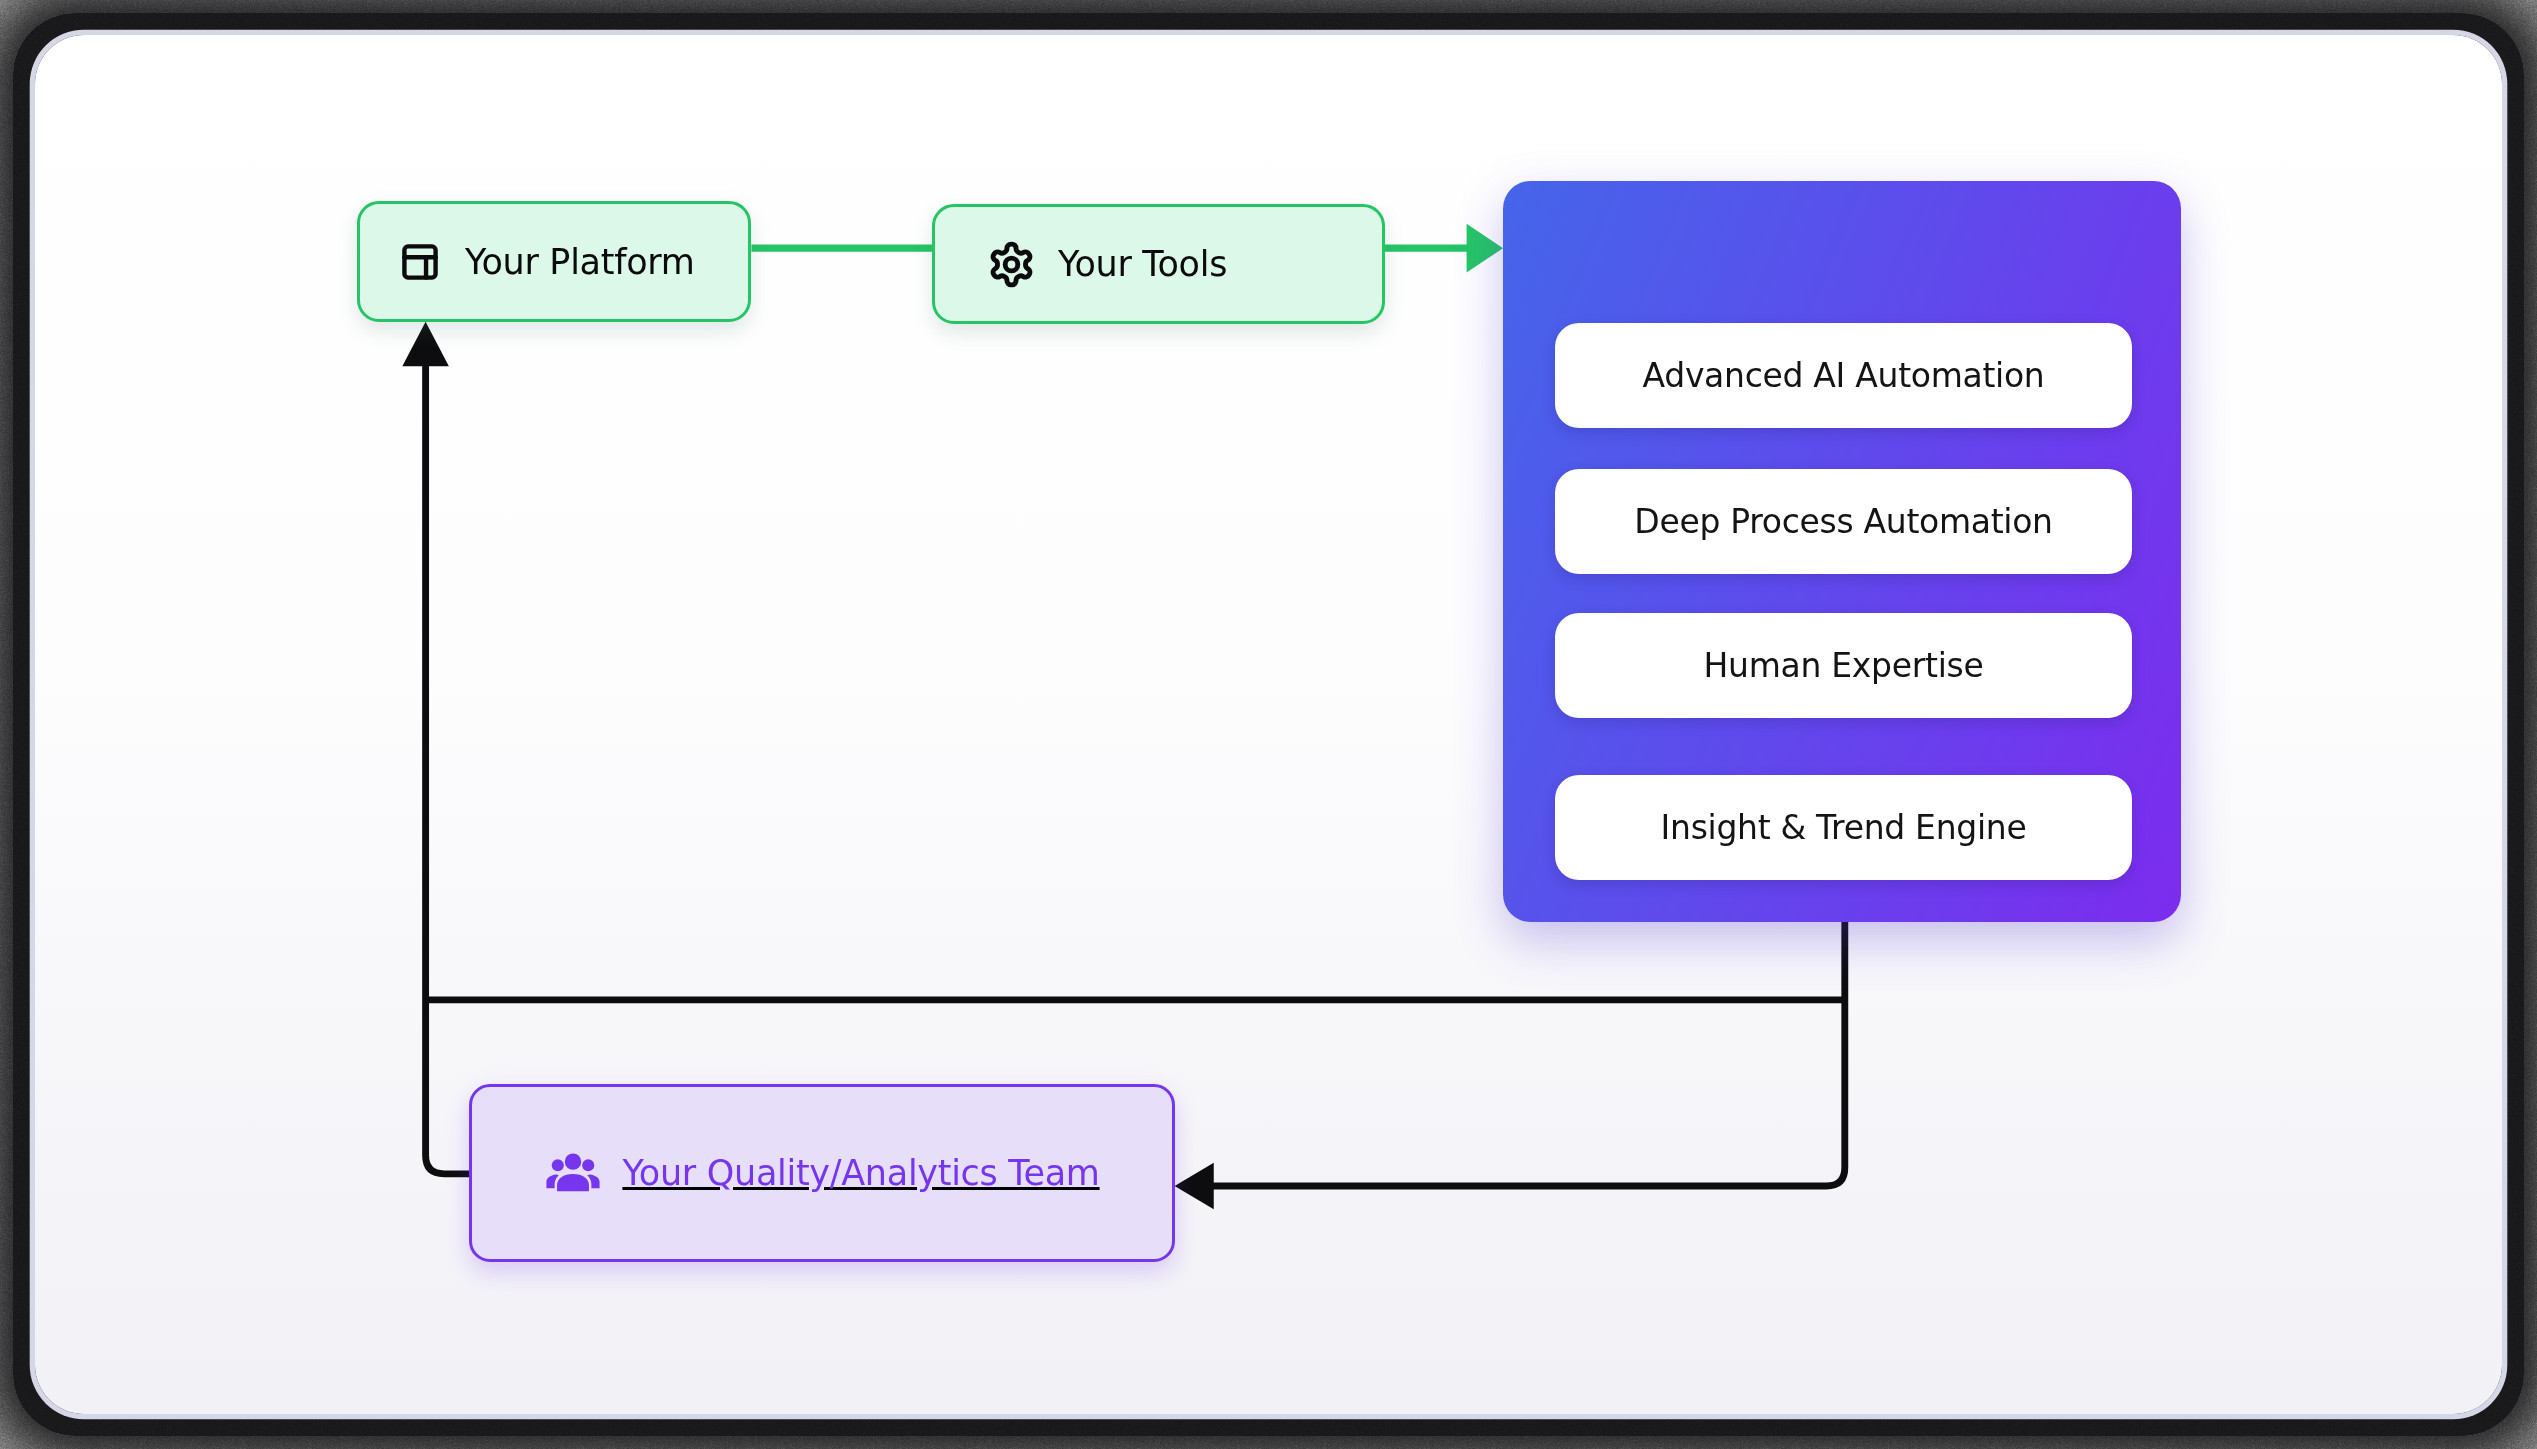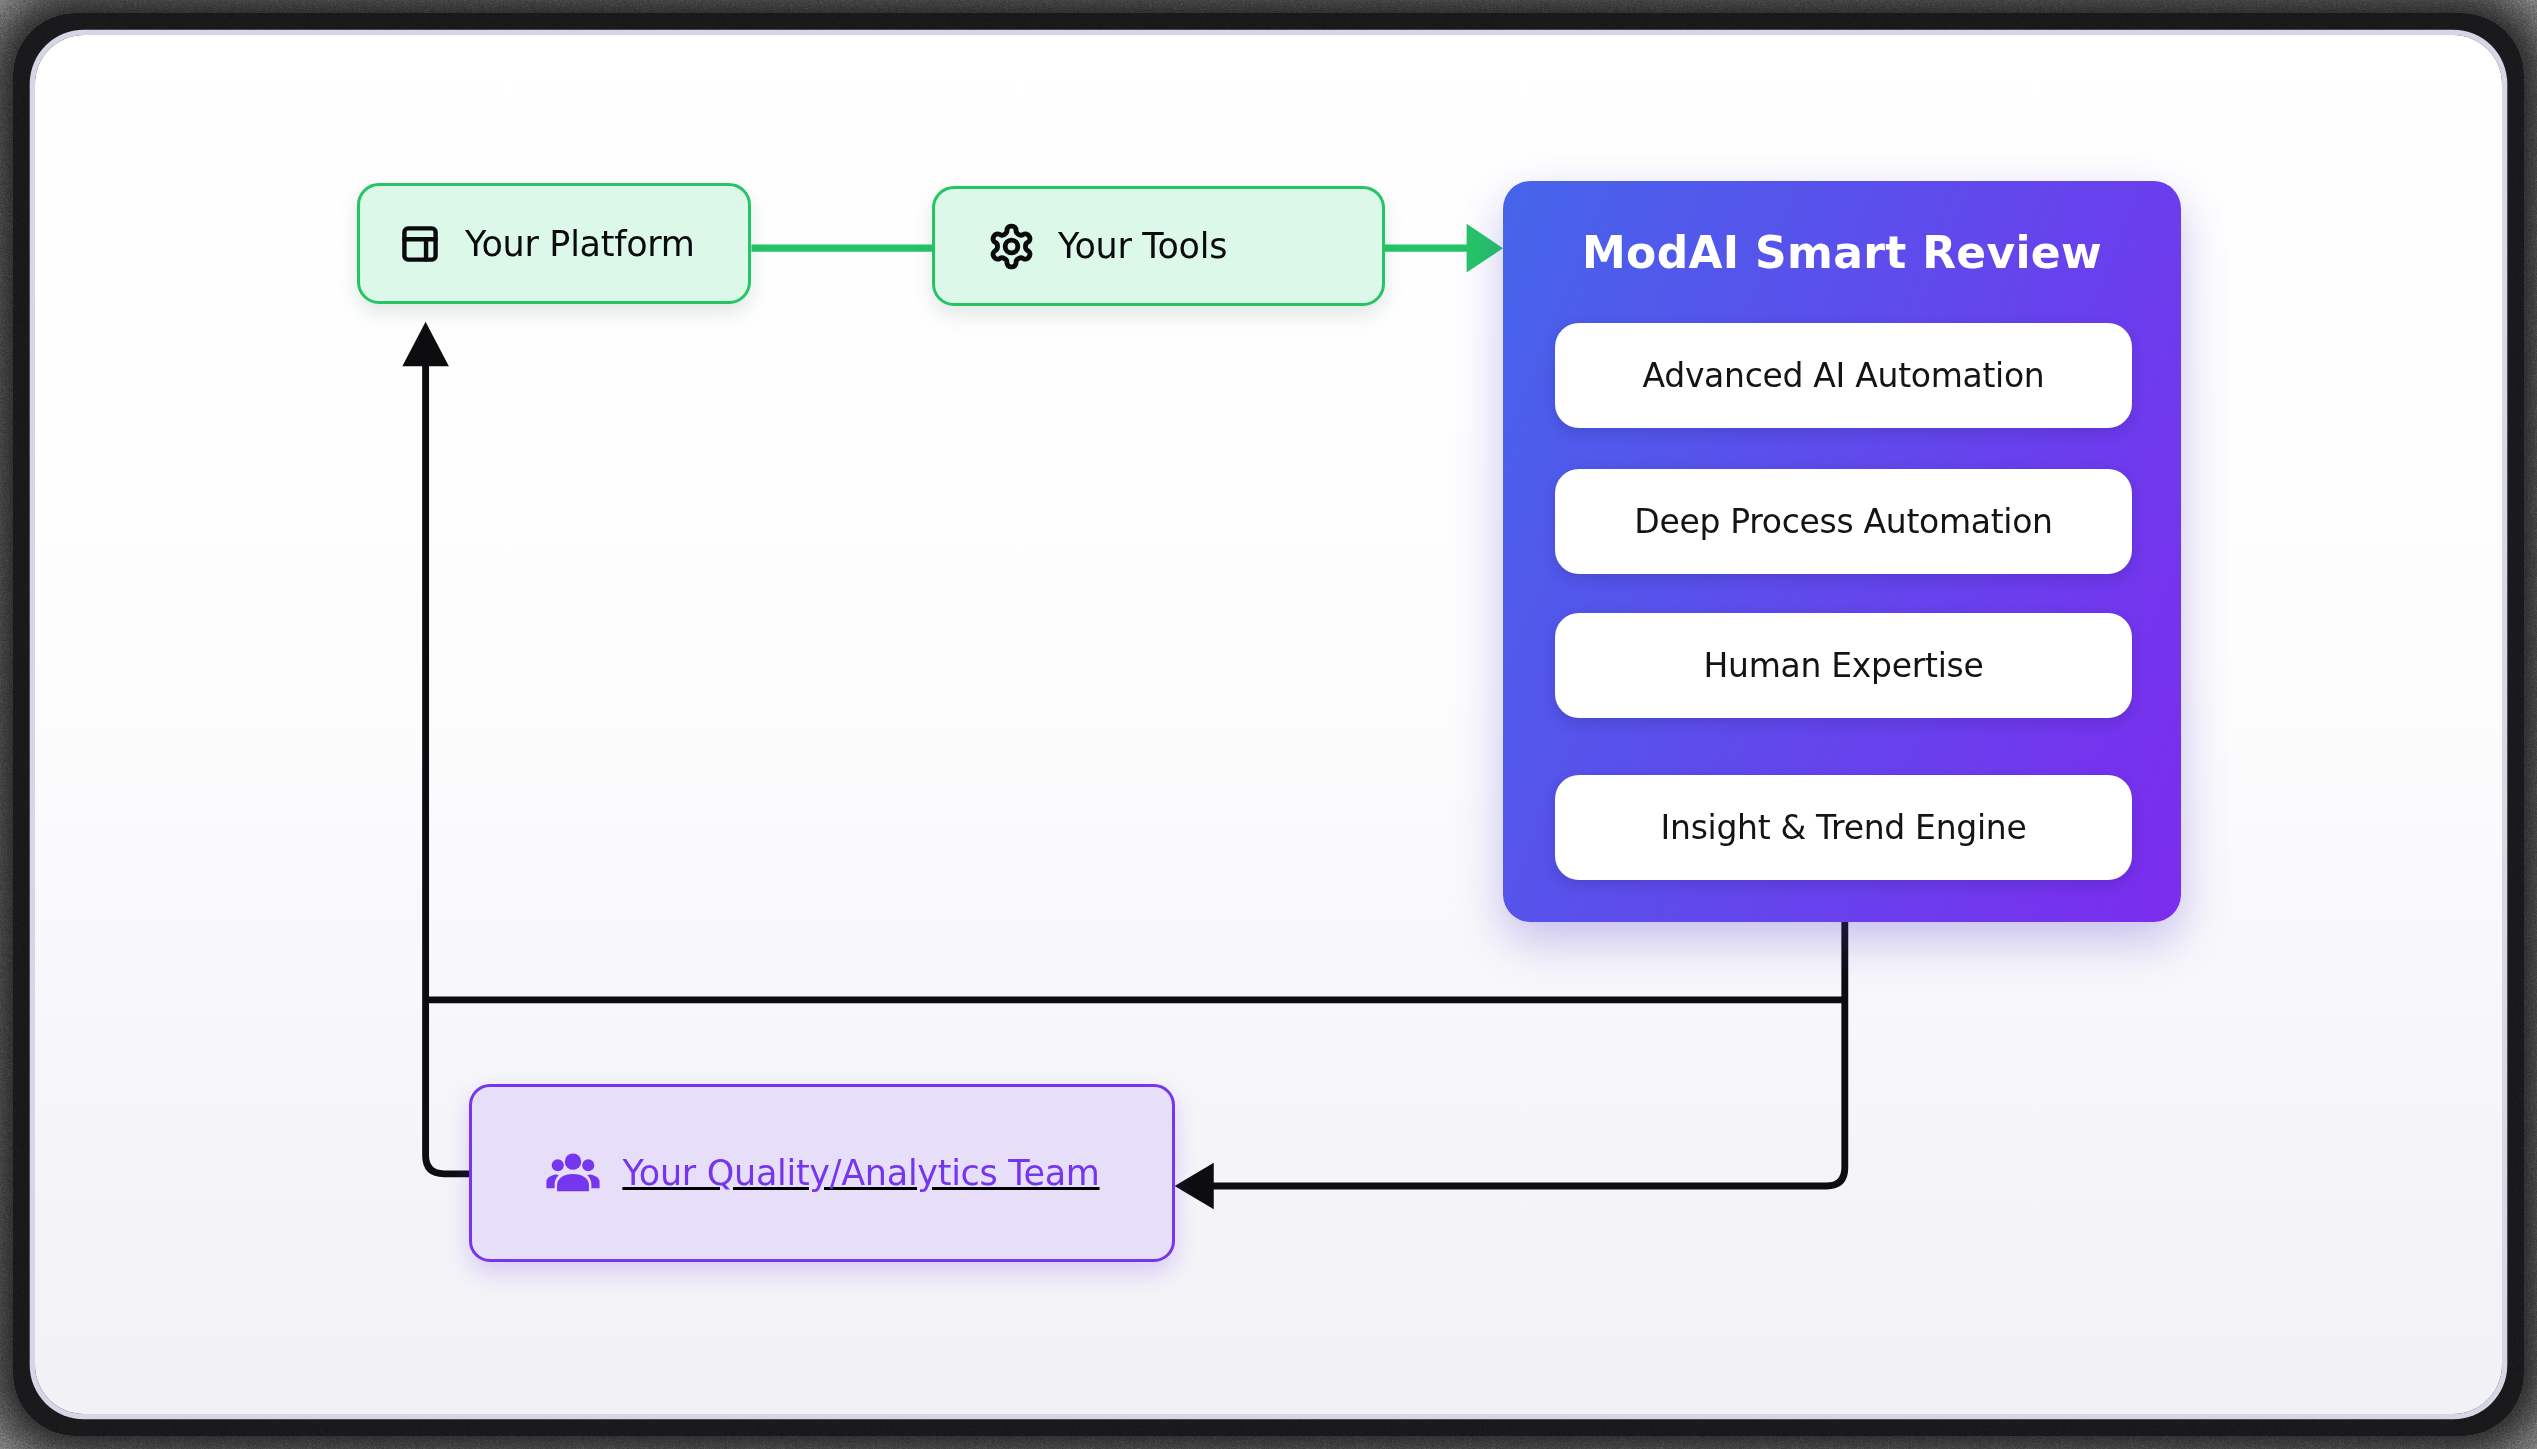--- a/index.html
+++ b/index.html
@@ -33,21 +33,21 @@
   
   .connectors{position:absolute;left:0;top:0;width:2467px;height:1379px;}
   .connectors path.green{stroke:var(--green-accent);stroke-width:14;fill:none;}
   .connectors path.black{stroke:var(--line-black);stroke-width:13;fill:none;}
   .connectors polygon.green{fill:var(--green-accent);}
   .connectors polygon.black{fill:var(--line-black);}
 
   
   .node{position:absolute;display:flex;align-items:center;}
   .node-green{background:var(--green-fill);border:3.7px solid var(--green-accent);
-              border-radius:22px;box-shadow:0 8.5px 20px rgba(70,120,95,.16);}
+              border-radius:22px;box-shadow:0 8.5px 20px rgba(70,120,95,.16);margin-top:18px;}
   .node-label{color:var(--node-text);font-size:35px;font-weight:500;letter-spacing:-0.3px;white-space:nowrap;}
 
   .platform{left:322px;top:148px;width:394px;height:121px;padding-left:38px;gap:23px;}
   .tools{left:897px;top:151px;width:453px;height:120px;padding-left:52px;gap:22px;}
 
   .icon-stroke{stroke:#0b0b0d;fill:none;stroke-width:2.4;stroke-linecap:round;stroke-linejoin:round;}
 
   
   .panel{position:absolute;left:1468px;top:146px;width:678px;height:741px;
          border-radius:27.5px;
@@ -113,21 +113,20 @@
     <svg width="49" height="49" viewBox="0 0 24 24">
       <g class="icon-stroke" stroke-width="2.2">
         <path d="M12.22 2h-.44a2 2 0 0 0-2 2v.18a2 2 0 0 1-1 1.73l-.43.25a2 2 0 0 1-2 0l-.15-.08a2 2 0 0 0-2.73.73l-.22.38a2 2 0 0 0 .73 2.73l.15.1a2 2 0 0 1 1 1.72v.51a2 2 0 0 1-1 1.74l-.15.09a2 2 0 0 0-.73 2.73l.22.38a2 2 0 0 0 2.73.73l.15-.08a2 2 0 0 1 2 0l.43.25a2 2 0 0 1 1 1.73V20a2 2 0 0 0 2 2h.44a2 2 0 0 0 2-2v-.18a2 2 0 0 1 1-1.73l.43-.25a2 2 0 0 1 2 0l.15.08a2 2 0 0 0 2.73-.73l.22-.39a2 2 0 0 0-.73-2.73l-.15-.08a2 2 0 0 1-1-1.74v-.5a2 2 0 0 1 1-1.74l.15-.09a2 2 0 0 0 .73-2.73l-.22-.38a2 2 0 0 0-2.73-.73l-.15.08a2 2 0 0 1-2 0l-.43-.25a2 2 0 0 1-1-1.73V4a2 2 0 0 0-2-2z"></path>
         <circle cx="12" cy="12" r="3.1"></circle>
       </g>
     </svg>
     <span class="node-label">Your Tools</span>
   </div>
 
   <div class="panel">
-    <div class="panel-title">ModAI Smart Review</div>
     <div class="card card1">
       <span>Advanced AI Automation</span>
     </div>
     <div class="card card2">
       <span>Deep Process Automation</span>
     </div>
     <div class="card card3">
       <span>Human Expertise</span>
     </div>
     <div class="card card4">

